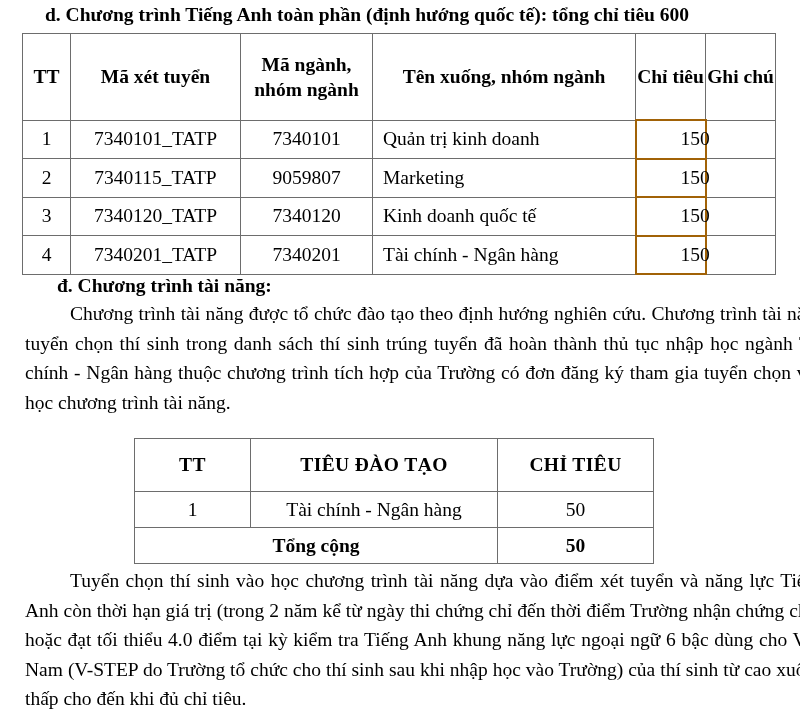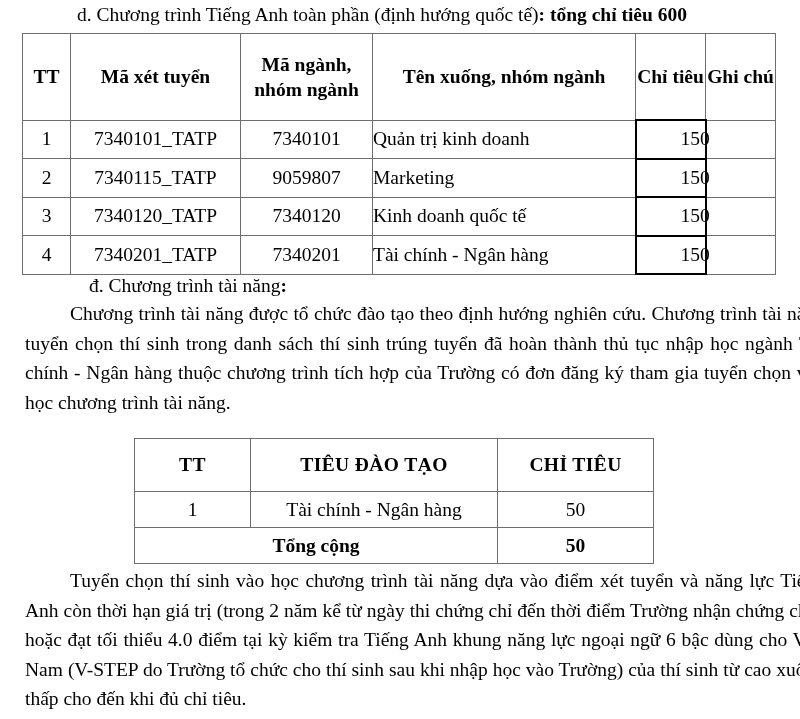--- a/index.html
+++ b/index.html
@@ -23,22 +23,21 @@
   }
 
   
   .heading-line {
     font-size: 19.5px;
     line-height: 26px;
     text-indent: 45px;
     white-space: nowrap;
   }
   .heading-line .bold {
-    font-weight: normal;
-    margin-left: 32px;
+    font-weight: bold;
   }
   .heading-line .normal {
     font-weight: bold;
   }
 
   .para {
     font-size: 19.5px;
     line-height: 29.5px;
     text-align: justify;
     text-justify: inter-word;
@@ -77,24 +76,25 @@
   }
   .tbl1 .c-tt      { width: 48px; }
   .tbl1 .c-maxt    { width: 170px; }
   .tbl1 .c-mn      { width: 132px; }
   .tbl1 .c-ten     { width: 263px; }
   .tbl1 .c-ct      { width: 70px; }
   .tbl1 .c-gc      { width: 70px; }
 
   .tbl1 td.left-cell {
     text-align: left;
+    padding-left: 10px;
   }
   
   .tbl1 tbody td.quota-cell {
-    border: 2px solid #000000;
+    border: 2px solid #a16207;
     padding-left: 44px;
   }
 
   
   .tbl2 {
     position: absolute;
     left: 134px;
     top: 438px;
     width: 519px;
     border-collapse: collapse;

